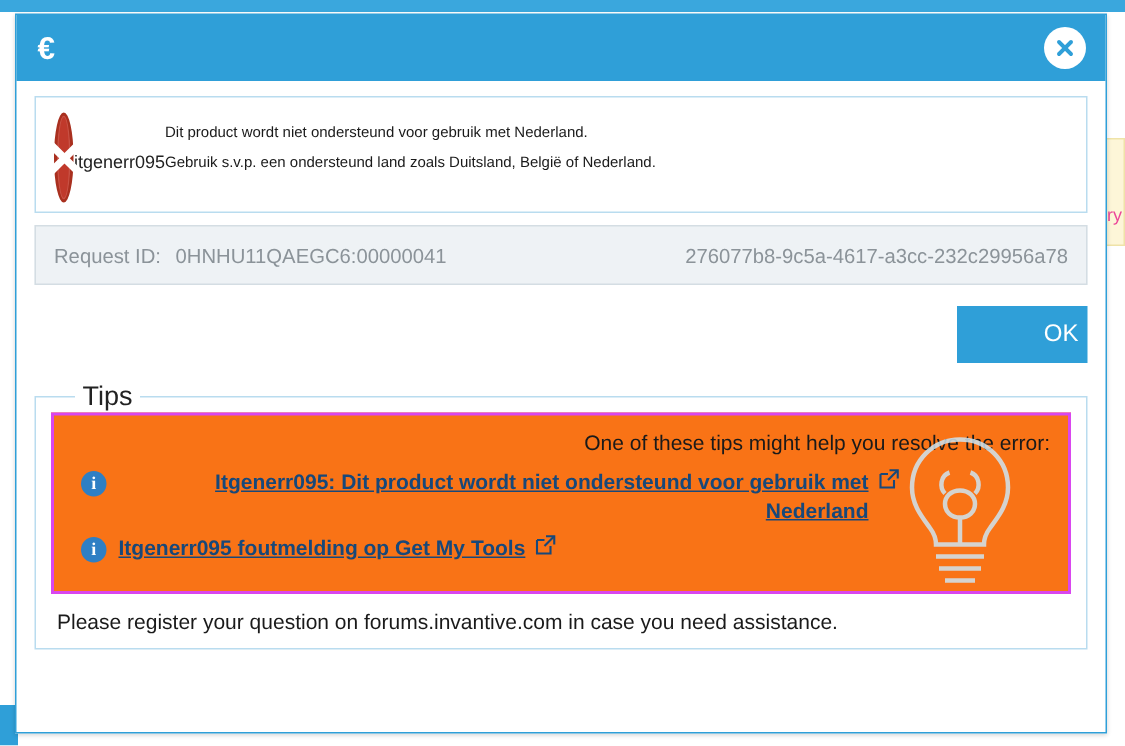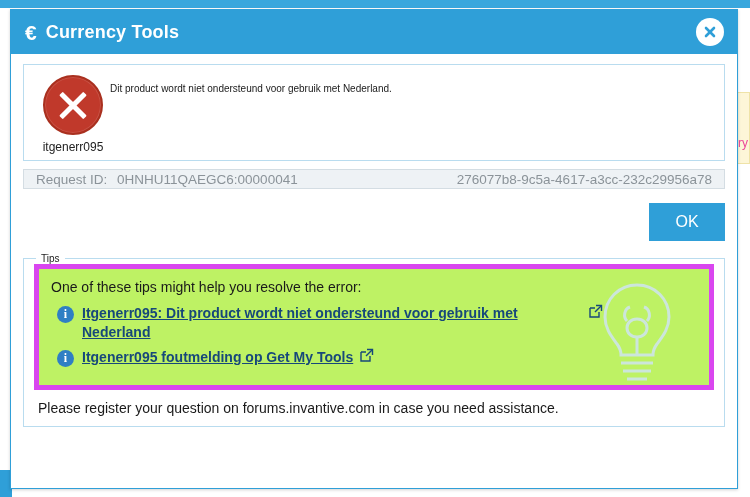--- a/index.html
+++ b/index.html
@@ -131,21 +131,21 @@
     background: #ffffff;
     padding: 10px 12px 6px 12px;
     display: flex;
     align-items: flex-start;
     box-sizing: border-box;
   }
   .error-icon-wrap {
     width: 74px;
     flex: 0 0 74px;
     display: flex;
-    flex-direction: column;
+    flex-direction: row;
     align-items: center;
   }
   .error-icon {
     width: 56px;
     height: 56px;
     border-radius: 50%;
     background: #c0392b;
     border: 2px solid #a9301f;
     position: relative;
     box-shadow: inset 0 0 0 1px rgba(255,255,255,0.12);
@@ -176,21 +176,21 @@
   }
   .error-messages div {
     font-size: 10px;
     color: #1a1a1a;
     line-height: 20px;
   }
 
   
   .request-bar {
     margin-top: 8px;
-    height: 20px;
+    height: 40px;
     background: #eef2f5;
     border: 1px solid #d4dde3;
     box-sizing: border-box;
     display: flex;
     align-items: center;
     padding: 0 12px;
     color: #8b9399;
     font-size: 13.5px;
   }
   .request-id-left { flex: 0 0 auto; }
@@ -204,45 +204,47 @@
     display: flex;
     justify-content: flex-end;
     padding: 14px 0 12px 0;
   }
   .ok-button {
     background: #2f9fd8;
     color: #ffffff;
     border: none;
     font-family: "Liberation Sans", sans-serif;
     font-size: 16px;
-    width: 76px;
+    width: 87px;
     height: 38px;
     cursor: pointer;
+    text-align: right;
   }
 
   
   .tips-box {
     border: 1px solid #b9dcef;
     padding: 0 10px 10px 10px;
     margin: 0;
     box-sizing: border-box;
   }
   .tips-legend {
-    font-size: 10px;
+    font-size: 18px;
     color: #222;
     padding: 0 5px;
-    margin-left: 2px;
+    margin-left: 16px;
   }
   .tips-inner {
-    background: #bef264;
-    border: 5px solid #d946ef;
+    background: #f97316;
+    border: 2px solid #d946ef;
     box-sizing: border-box;
     padding: 10px 12px 12px 12px;
     position: relative;
     min-height: 120px;
+    text-align: right;
   }
   .tips-heading {
     font-size: 14px;
     color: #1a1a1a;
     margin-bottom: 9px;
   }
   .tip-item {
     display: flex;
     align-items: flex-start;
     margin-bottom: 6px;
@@ -302,38 +304,38 @@
   <div class="bg-yellow-card"></div>
   <div class="bg-right-text">ti</div>
   <div class="bg-right-text2">ry</div>
   <div class="bg-blue-block"></div>
 </div>
 
 <div class="dialog">
 
   <div class="titlebar">
     <span class="title-currency-icon">€</span>
-    <span class="title-text">Currency Tools</span>
     <div class="close-button">
       <svg width="18" height="18" viewBox="0 0 18 18" aria-hidden="true">
         <line x1="5" y1="5" x2="13" y2="13" stroke="#2f9fd8" stroke-width="2.6" stroke-linecap="round"></line>
         <line x1="13" y1="5" x2="5" y2="13" stroke="#2f9fd8" stroke-width="2.6" stroke-linecap="round"></line>
       </svg>
     </div>
   </div>
 
   <div class="dialog-body">
 
     <div class="error-box">
       <div class="error-icon-wrap">
         <div class="error-icon"></div>
         <div class="error-code">itgenerr095</div>
       </div>
       <div class="error-messages">
         <div>Dit product wordt niet ondersteund voor gebruik met Nederland.</div>
+        <div>Gebruik s.v.p. een ondersteund land zoals Duitsland, België of Nederland.</div>
       </div>
     </div>
 
     <div class="request-bar">
       <span class="request-id-left">
         <span>Request ID:</span>
         <span style="margin-left:6px;">0HNHU11QAEGC6:00000041</span>
       </span>
       <span class="request-id-right">276077b8-9c5a-4617-a3cc-232c29956a78</span>
     </div>

